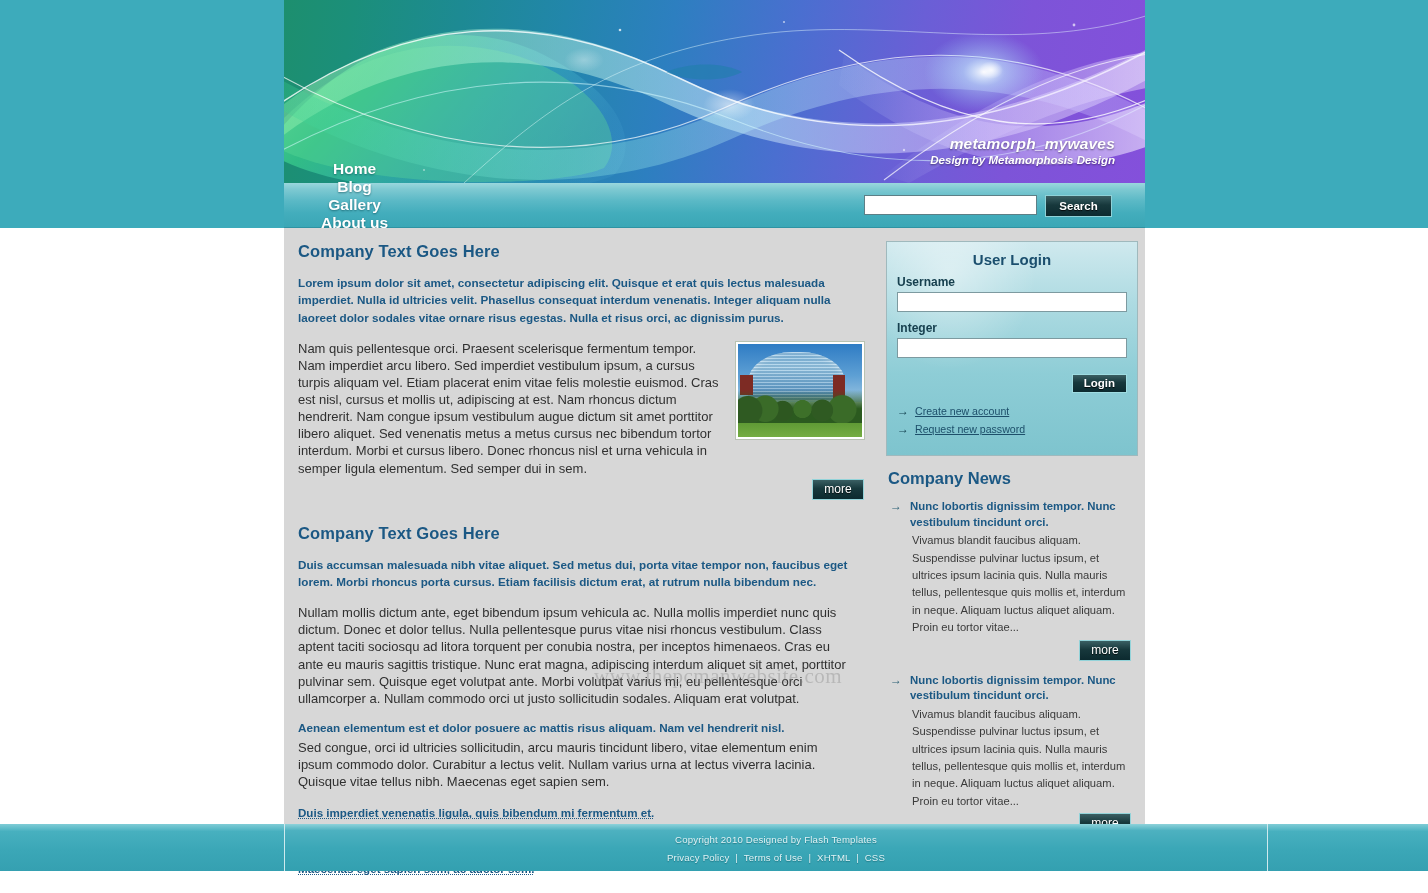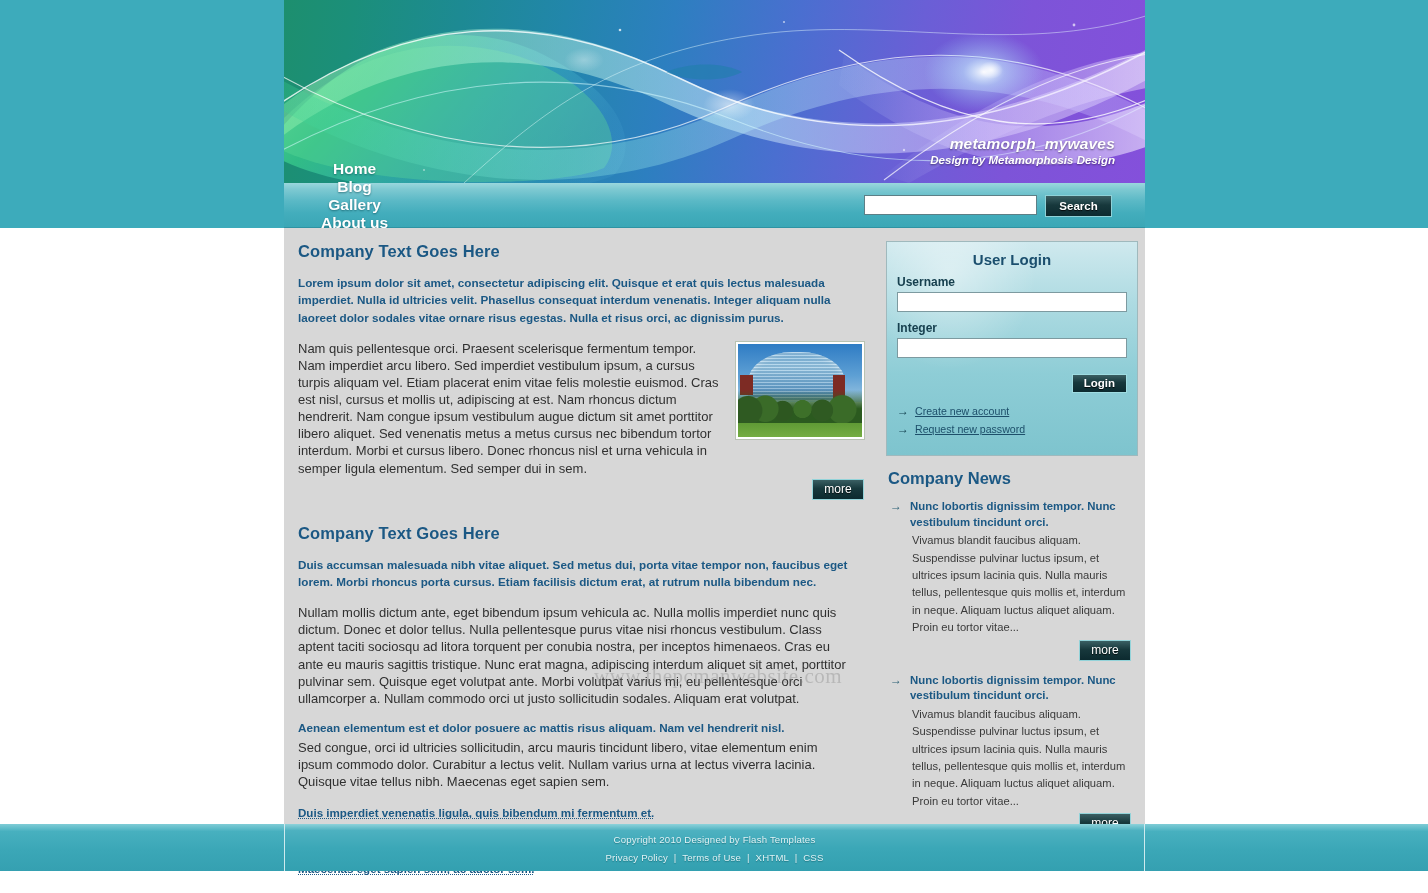--- a/index.html
+++ b/index.html
@@ -294,21 +294,21 @@
   .news-body {
     font-size: 11.2px; color: #3a3a3a;
     line-height: 17.4px; padding-left: 26px;
     margin: 0;
   }
   .news-more { text-align: right; margin-top: 3px; padding-right: 4px; }
 
   
   #footer {
     position: relative;
-    width: 861px; height: 47px;
+    width: 984px; height: 47px;
     background: linear-gradient(to bottom, #8ed2da 0%, #4db1c0 14%, #3ba7b7 52%, #33a0b0 100%);
     border-left: 1px solid #cfeaee;
     border-right: 1px solid #cfeaee;
     text-align: center;
     padding-top: 10px;
   }
   #footer-copy {
     font-size: 9.6px; color: #dff2f5; letter-spacing: .2px;
     text-shadow: 0 1px 1px rgba(0,70,80,.45);
   }

